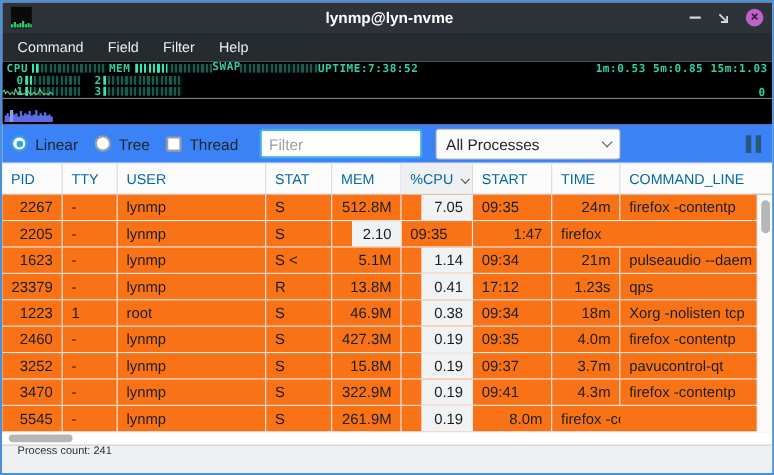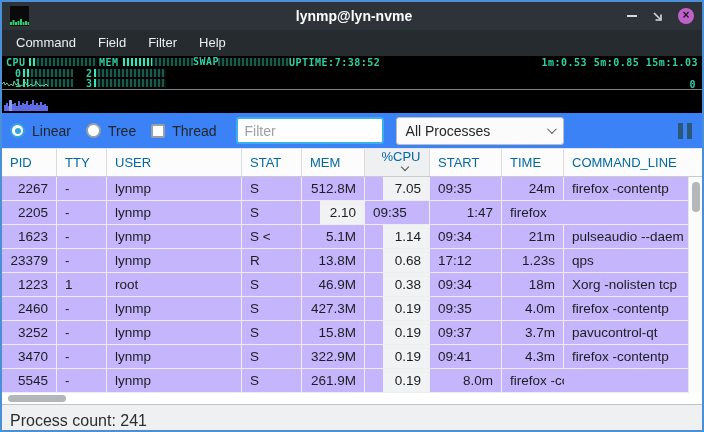--- a/index.html
+++ b/index.html
@@ -102,25 +102,25 @@
   .thead{
     height:29px; flex:0 0 29px; background:#fcfcfc;
     border-top:1px solid #e3e5e6; border-bottom:1px solid #c8cacc;
     font-size:13px; color:#0369a1;
   }
   .hcell{
     display:flex; align-items:center; padding-left:8px;
     border-right:1px solid #d9dbdc; overflow:hidden; white-space:nowrap;
   }
   .hcell:last-child{ border-right:none; }
-  .hcell.sorted{ background:#eef0f1;flex-direction:column; }
+  .hcell.sorted{ background:#eef0f1; }
   .sortchev{ width:6px; height:6px; border-right:1.4px solid #4a4f53;
     border-bottom:1.4px solid #4a4f53; transform:rotate(45deg); margin-left:8px;
     flex:0 0 6px; }
-  .tbody{ position:relative; flex:1 1 auto; background:#c4b5fd; overflow:hidden; }
+  .tbody{ position:relative; flex:1 1 auto; background:#f97316; overflow:hidden; }
   .trow{ height:24px; border-bottom:1px solid #ededee; font-size:13.5px; color:#1b1e20; }
   .tcell{
     display:flex; align-items:center; padding-left:8px;
     border-right:1px solid #eceeef; overflow:hidden; white-space:nowrap;
   }
   .tcell:last-child{ border-right:none; }
   .tcell.num{ justify-content:flex-end; padding-right:8px; padding-left:2px; }
   .tcell.cpu{ background:#f0f2f3;margin-left:18px; }
 
   .vscroll{
@@ -135,22 +135,22 @@
     height:11px; flex:0 0 11px; background:#ffffff; position:relative;
   }
   .hscroll .handle{
     position:absolute; left:6px; top:2px; width:58px; height:7px;
     background:#b4b7b9; border-radius:3.5px;
   }
 
   
   .statusbar{
     height:26px; flex:0 0 26px; background:#eff0f1; border-top:1px solid #c2c4c6;
-    display:flex; align-items:flex-end; padding-left:8px;
-    font-size:16px; color:#2b2e31;
+    display:flex; align-items:flex-start; padding-left:14px;
+    font-size:10px; color:#2b2e31;
   }
 </style>
 </head>
 <body>
 
 <div class="window">
 
   <div class="titlebar">
     <svg class="app-icon" viewBox="0 0 19 20">
       <rect x="0" y="0" width="19" height="20" fill="#0a0a0a"></rect>
@@ -314,21 +314,21 @@
           <div class="tcell">09:34</div>
           <div class="tcell num">21m</div>
           <div class="tcell">pulseaudio --daem</div>
         </div>
         <div class="trow grid-cols">
           <div class="tcell num">23379</div>
           <div class="tcell">-</div>
           <div class="tcell">lynmp</div>
           <div class="tcell">R</div>
           <div class="tcell num">13.8M</div>
-          <div class="tcell num cpu">0.68</div>
+          <div class="tcell num cpu">0.41</div>
           <div class="tcell">17:12</div>
           <div class="tcell num">1.23s</div>
           <div class="tcell">qps</div>
         </div>
         <div class="trow grid-cols">
           <div class="tcell num">1223</div>
           <div class="tcell">1</div>
           <div class="tcell">root</div>
           <div class="tcell">S</div>
           <div class="tcell num">46.9M</div>

